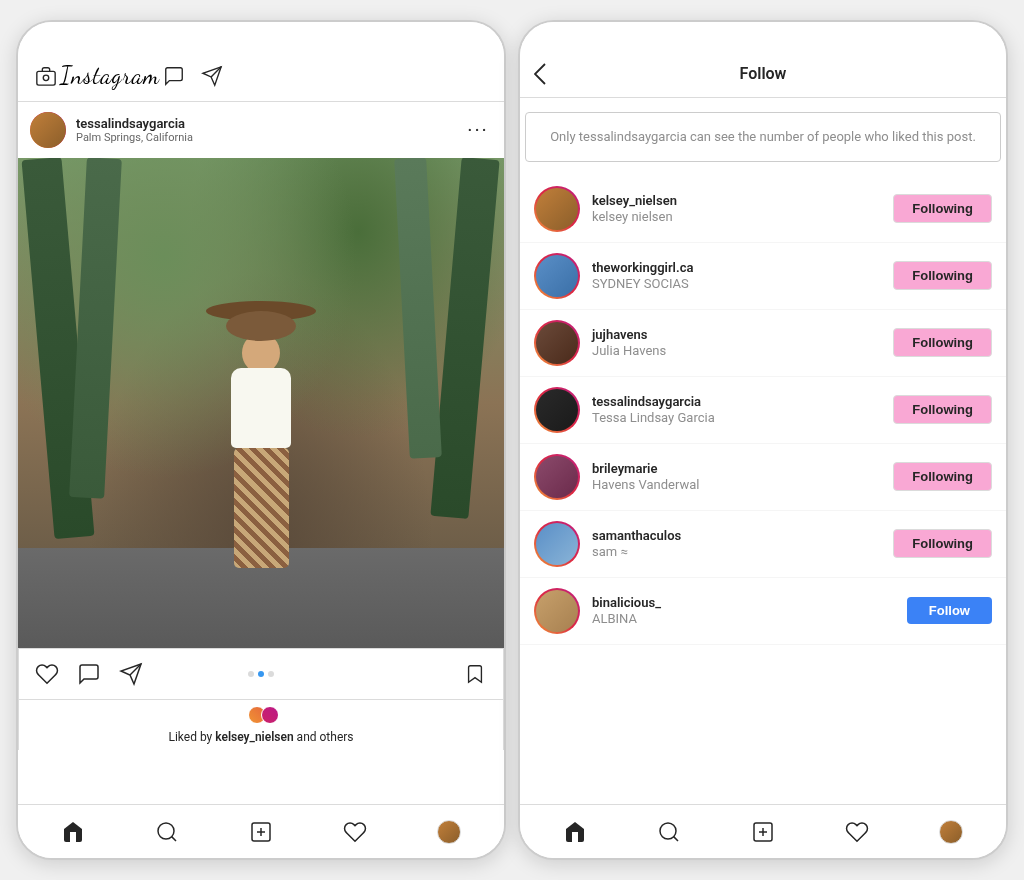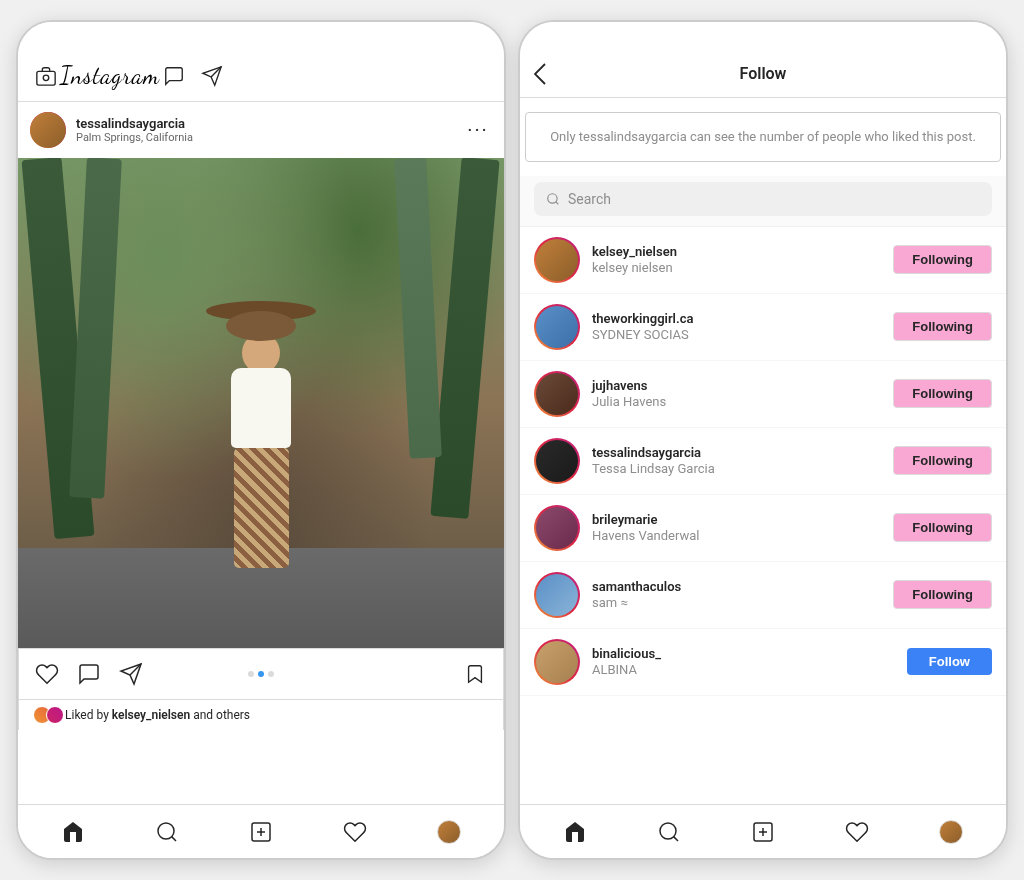--- a/index.html
+++ b/index.html
@@ -142,20 +142,21 @@
       margin-left: auto;
     }
     .likes-bar {
       padding: 6px 14px;
       background: #fff;
       border-left: 1px solid #dbdbdb;
       border-right: 1px solid #dbdbdb;
       display: flex;
       align-items: center;
       gap: 6px;
+      flex-direction: column;
     }
     .likes-avatars {
       display: flex;
     }
     .likes-avatar {
       width: 18px;
       height: 18px;
       border-radius: 50%;
       border: 1px solid white;
       margin-right: -5px;
@@ -494,29 +495,20 @@
         </svg>
       </div>
       <div class="likes-page-title">Follow</div>
     </div>
 
     <div class="likes-info-box">
       <div class="likes-info-text">Only tessalindsaygarcia can see the number of people
 who liked this post.</div>
     </div>
 
-    <div class="search-bar-container">
-      <div class="search-bar">
-        <svg width="14" height="14" viewBox="0 0 24 24" fill="none" stroke="#8e8e8e" stroke-width="2">
-          <circle cx="11" cy="11" r="8"></circle>
-          <line x1="21" y1="21" x2="16.65" y2="16.65"></line>
-        </svg>
-        <span class="search-bar-text">Search</span>
-      </div>
-    </div>
 
     <div class="users-list" id="users-list">
         <div class="user-row">
       <div class="user-avatar">
         <div class="avatar-ring"></div>
         <div class="avatar-inner av-kelsey"></div>
       </div>
       <div class="user-info">
         <div class="user-handle">kelsey_nielsen</div>
         <div class="user-name">kelsey nielsen</div>

